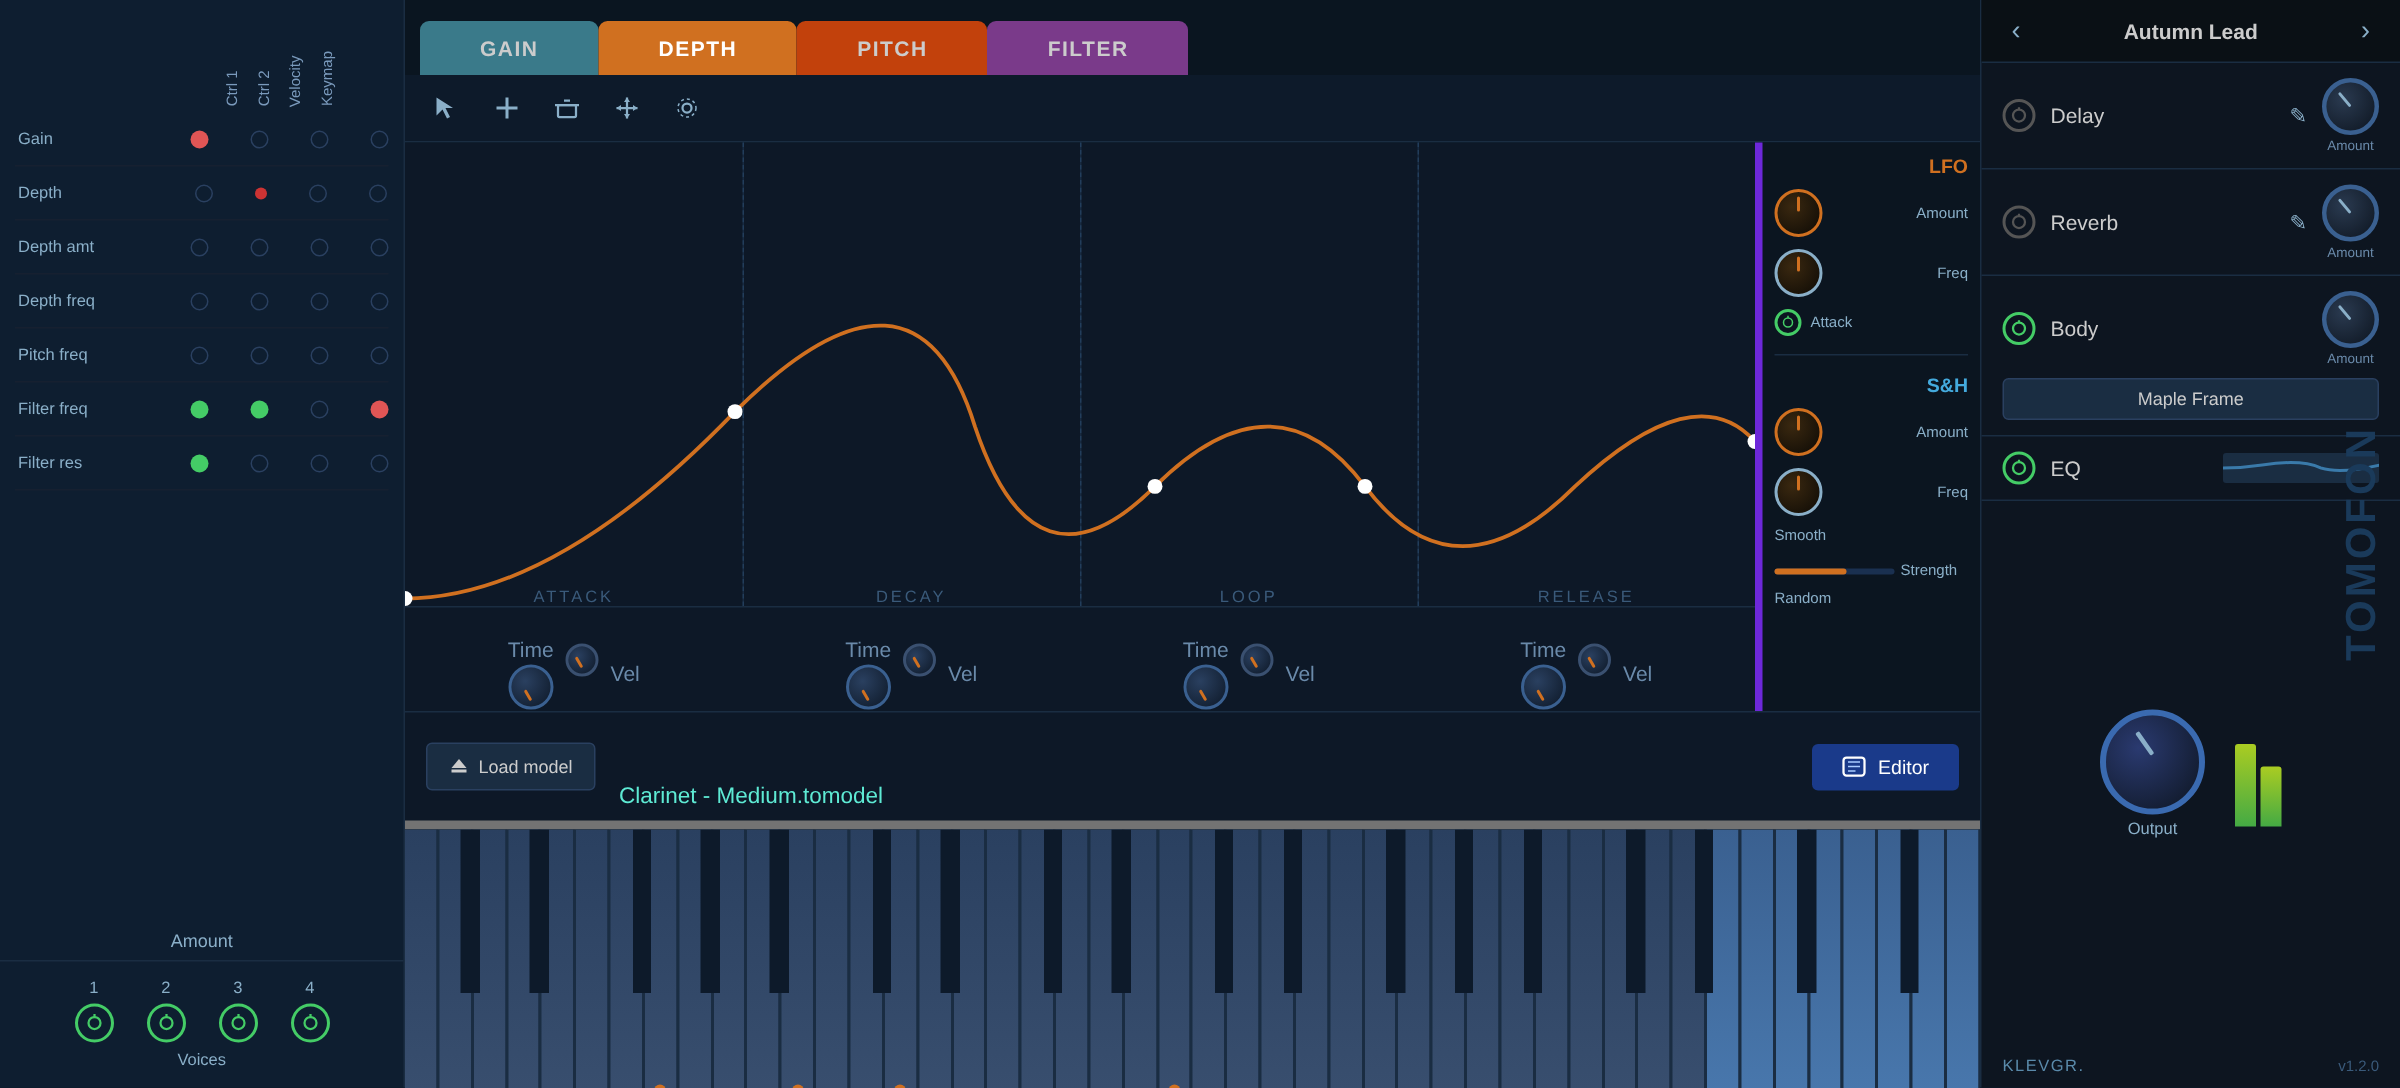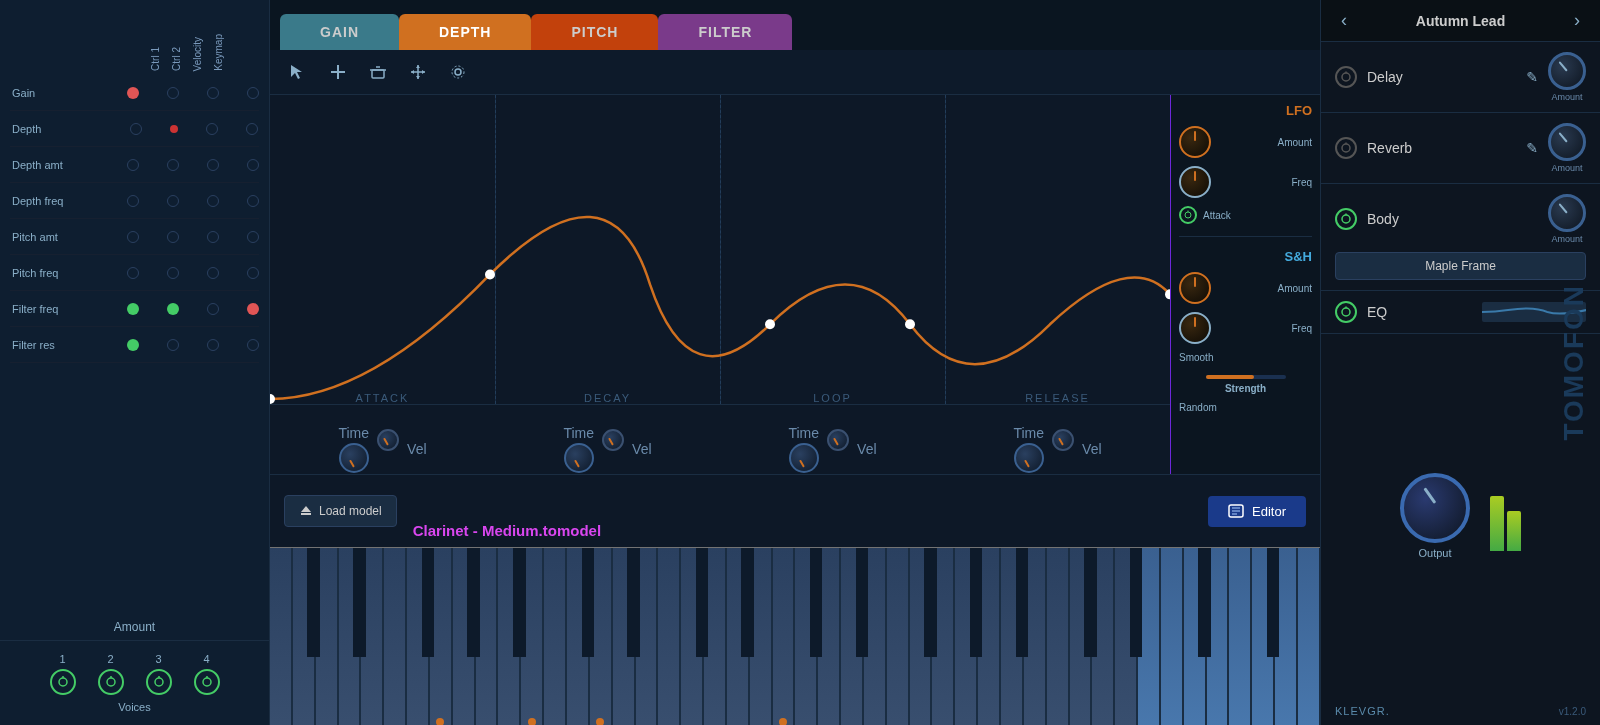--- a/index.html
+++ b/index.html
@@ -290,21 +290,21 @@
       font-size: 14px;
       color: #6a8aaa;
       text-align: left;
       margin-top: 18px;
     }
 
     
     .lfo-panel {
       width: 150px;
       background: #0b1520;
-      border-left: 1px solid #6d28d9;
+      border-left: 5px solid #6d28d9;
       display: flex;
       flex-direction: column;
       padding: 8px;
       gap: 8px;
     }
 
     .lfo-title {
       color: #d07020;
       font-size: 13px;
       font-weight: bold;
@@ -353,25 +353,24 @@
     }
 
     .divider-lfo {
       height: 1px;
       background: #1a2d42;
       margin: 4px 0;
     }
 
     .strength-row {
       display: flex;
-      flex-direction: column;
+      flex-direction: row;
       align-items: center;
       gap: 4px;
       margin-top: 4px;
-      font-weight: bold;
     }
 
     .strength-slider {
       width: 80px;
       height: 4px;
       background: #1a3050;
       border-radius: 2px;
       position: relative;
     }
 
@@ -381,41 +380,41 @@
       background: #d07020;
       border-radius: 2px;
     }
 
     
     .model-bar {
       display: flex;
       align-items: center;
       padding: 8px 14px;
       background: #0d1827;
-      border-bottom: 1px solid #737373;
+      border-bottom: 6px solid #737373;
       gap: 16px;
     }
 
     .load-model-btn {
       background: #1a2d42;
       border: 1px solid #2a4060;
       color: #ccc;
       font-size: 12px;
       padding: 8px 14px;
       border-radius: 4px;
       cursor: pointer;
       display: flex;
       align-items: center;
       gap: 6px;
     }
 
     .model-name {
       font-size: 15px;
-      font-weight: bold;
-      color: #d946ef;
+      font-weight: normal;
+      color: #5eead4;
       flex: 1;
       margin-top: 39px;
     }
 
     .editor-btn {
       background: #1a3a8a;
       border: none;
       color: #fff;
       font-size: 13px;
       padding: 8px 20px;
@@ -765,29 +764,20 @@
     <div class="matrix-row">
       <span class="matrix-row-label">Depth freq</span>
       <div class="matrix-dots">
         <div class="dot dot-empty"></div>
         <div class="dot dot-empty"></div>
         <div class="dot dot-empty"></div>
         <div class="dot dot-empty"></div>
       </div>
     </div>
 
-    <div class="matrix-row">
-      <span class="matrix-row-label">Pitch amt</span>
-      <div class="matrix-dots">
-        <div class="dot dot-empty"></div>
-        <div class="dot dot-empty"></div>
-        <div class="dot dot-empty"></div>
-        <div class="dot dot-empty"></div>
-      </div>
-    </div>
 
     <div class="matrix-row">
       <span class="matrix-row-label">Pitch freq</span>
       <div class="matrix-dots">
         <div class="dot dot-empty"></div>
         <div class="dot dot-empty"></div>
         <div class="dot dot-empty"></div>
         <div class="dot dot-empty"></div>
       </div>
     </div>

